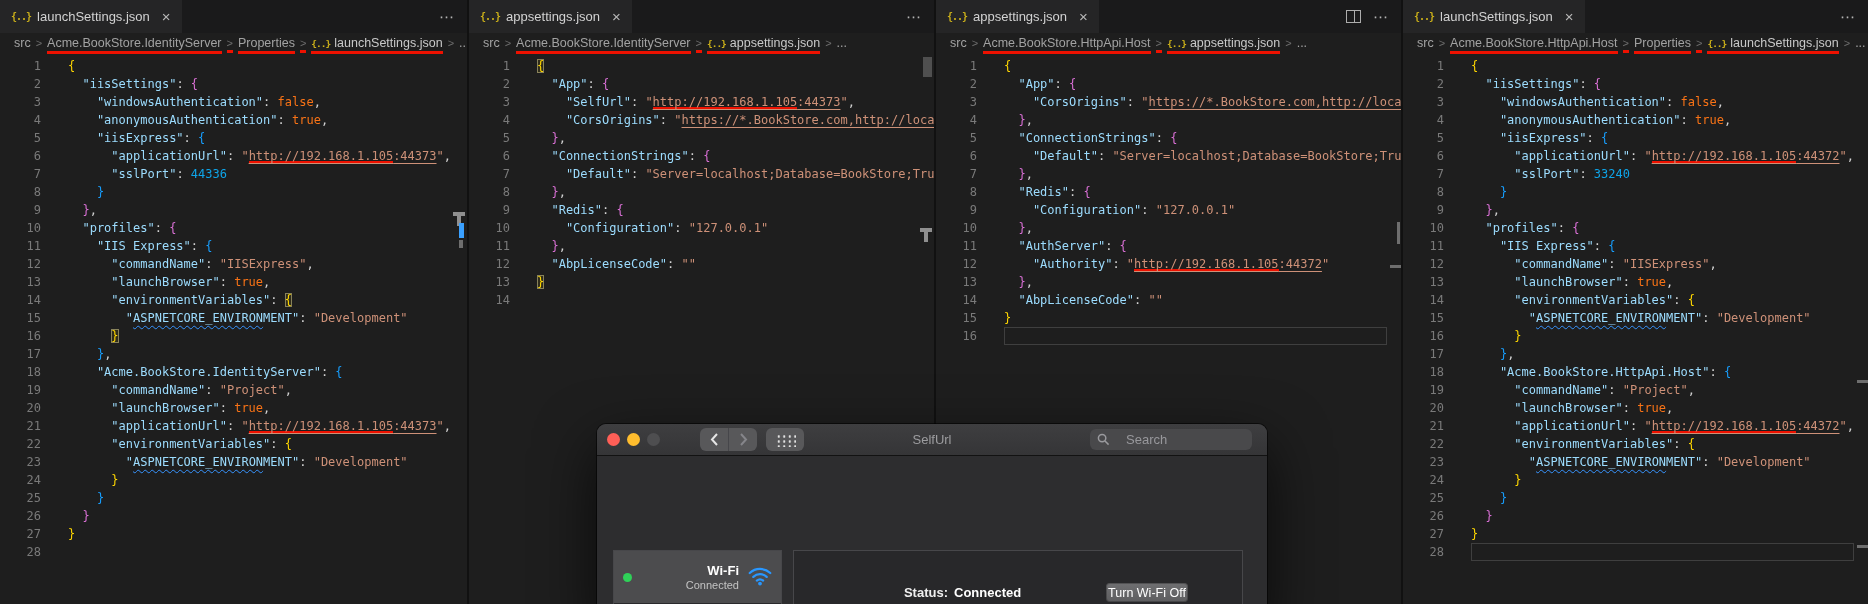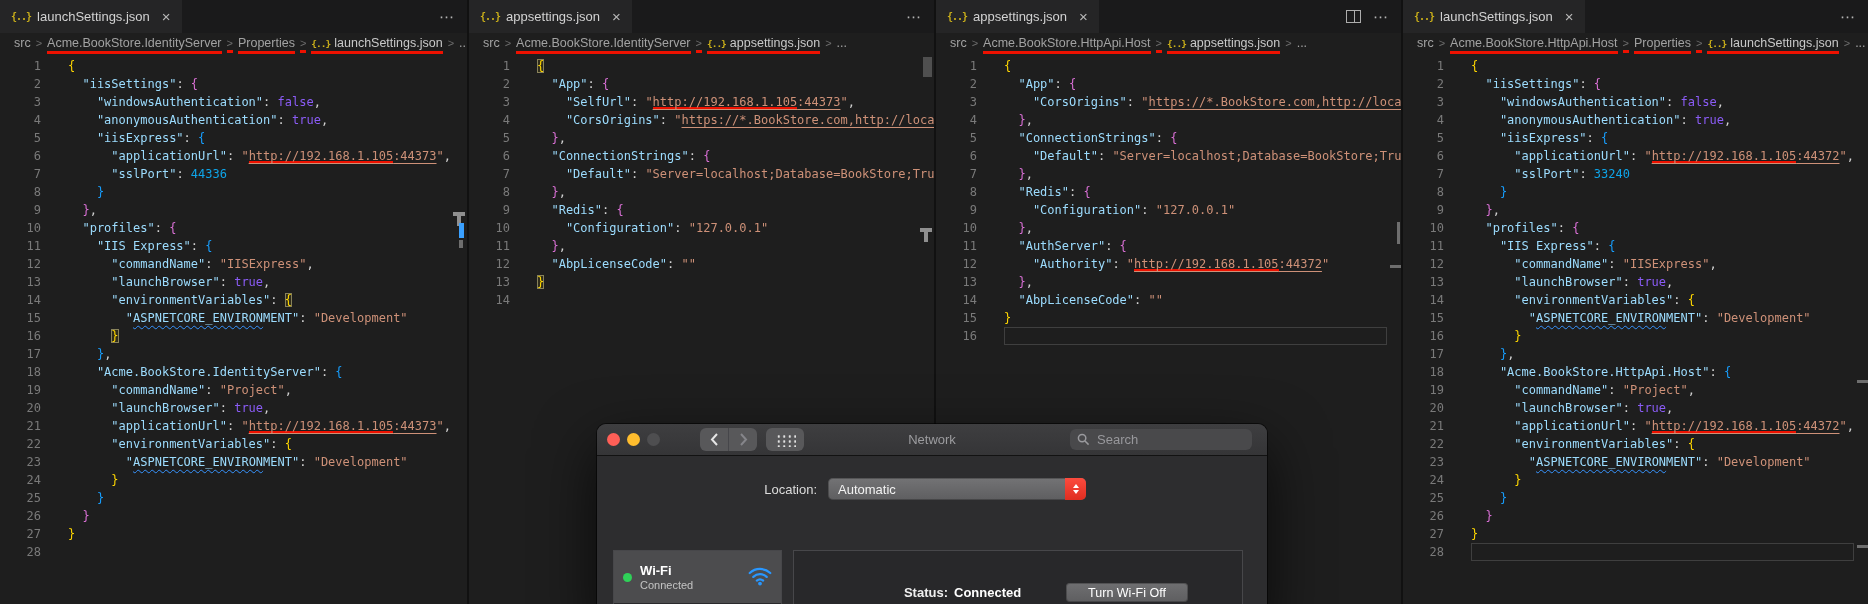--- a/index.html
+++ b/index.html
@@ -27,21 +27,21 @@
   .bc-file{color:#c9c9c9;}
   .bc-ico{color:#cbb01a;font-family:"DejaVu Sans Mono",monospace;font-size:9.5px;font-weight:bold;letter-spacing:-1px;margin-right:4px;}
   .bc-u{background-image:linear-gradient(#ee1100,#ee1100);background-size:100% 3px;background-position:0 100%;background-repeat:no-repeat;}
 
   .codearea{position:absolute;top:57px;left:0;right:0;bottom:0;font-family:"DejaVu Sans Mono",monospace;font-size:12px;line-height:18px;}
   .line{display:flex;height:18px;}
   .ln{width:41px;text-align:right;color:#7a7a7a;flex:0 0 41px;user-select:none;}
   .lc{white-space:pre;margin-left:27px;}
   .line.cursor .lc{border:1px solid #3f3f3f;box-sizing:border-box;width:calc(100% - 82px);height:18px;}
 
-  .t-k{color:#9cdcfe;} .t-s{color:#ce9178;} .t-n{color:#0ea5e9;} .t-b{color:#8b5cf6;}
+  .t-k{color:#9cdcfe;} .t-s{color:#ce9178;} .t-n{color:#0ea5e9;} .t-b{color:#f97316;}
   .t-p{color:#d4d4d4;} .t-g1{color:#ffd700;} .t-g2{color:#da70d6;} .t-g3{color:#179fff;}
   .d-l{text-decoration:underline;text-decoration-thickness:1px;text-underline-offset:3px;}
   .d-r{background:linear-gradient(transparent calc(100% - 3px),#ee1100 0);padding-bottom:1px;}
   .d-q{text-decoration:underline wavy #3794ff;text-decoration-thickness:1px;text-underline-offset:2.5px;}
   .d-x{outline:1px solid #88825a;outline-offset:-1px;background:rgba(255,215,0,.08);}
 
   .mark{position:absolute;}
   .mT{right:2px;width:12px;height:3.5px;background:#8f8f8f;}
   .mT:after{content:"";position:absolute;left:4px;top:3px;width:3.5px;height:11px;background:#8f8f8f;}
   .mBlue{right:3px;width:5px;height:15px;background:#3aa0ff;}
@@ -57,46 +57,46 @@
             border-radius:9px 9px 0 0;display:flex;align-items:center;position:relative;}
   .lights{display:flex;gap:7px;padding-left:10px;}
   .light{width:13px;height:13px;border-radius:50%;}
   .navseg{display:flex;margin-left:40px;height:23px;}
   .navbtn{width:28px;height:23px;background:#58585a;display:flex;align-items:center;justify-content:center;}
   .navbtn.back{border-radius:6px 0 0 6px;border-right:1px solid #46464a;}
   .navbtn.fwd{border-radius:0 6px 6px 0;}
   .gridbtn{margin-left:9px;width:38px;height:23px;background:#58585a;border-radius:6px;display:flex;align-items:center;justify-content:center;}
   .gridglyph{width:21px;height:14px;background-image:radial-gradient(#e3e3e3 1.1px,transparent 1.4px);background-size:5.5px 5px;background-position:1px 1px;}
   .wtitle{position:absolute;left:0;right:0;text-align:center;color:#9c9c9f;font-size:13px;pointer-events:none;}
-  .searchbox{position:absolute;right:15px;top:5px;width:182px;height:21px;background:#49494b;border-radius:6px;display:flex;align-items:center;padding:0 7px;box-sizing:border-box;gap:5px;}
+  .searchbox{position:absolute;right:15px;top:5px;width:162px;height:21px;background:#49494b;border-radius:6px;display:flex;align-items:center;padding:0 7px;box-sizing:border-box;gap:14px;}
   .searchbox input{background:transparent;border:none;outline:none;color:#cfcfcf;font-size:13px;width:110px;font-family:"Liberation Sans",sans-serif;}
   .searchbox input::placeholder{color:#98989c;}
 
   .dlgbody{position:relative;height:169px;}
   .locrow{display:flex;align-items:center;padding-top:22px;}
   .loclabel{width:220px;text-align:right;color:#dcdcdc;font-size:13px;}
   .dropdown{margin-left:11px;width:258px;height:22px;background:linear-gradient(#737375,#5e5e60);border-radius:5px;display:flex;align-items:center;justify-content:space-between;box-shadow:inset 0 0 0 1px rgba(0,0,0,.25);}
   .ddtext{color:#f2f2f2;font-size:13px;padding-left:10px;}
   .ddcap{width:21px;height:22px;background:linear-gradient(#fb4b3e,#e02d20);border-radius:0 5px 5px 0;display:flex;flex-direction:column;align-items:center;justify-content:center;gap:2px;}
   .tri-up{width:0;height:0;border-left:3.5px solid transparent;border-right:3.5px solid transparent;border-bottom:4.5px solid #fff;}
   .tri-dn{width:0;height:0;border-left:3.5px solid transparent;border-right:3.5px solid transparent;border-top:4.5px solid #fff;}
 
   .sidebar{position:absolute;left:16px;top:94px;width:169px;height:120px;background:#29292b;border:1px solid #47474a;box-sizing:border-box;}
   .svc{height:52px;display:flex;align-items:center;padding:0 8px 0 9px;gap:8px;box-sizing:border-box;}
   .svc.sel{background:#4c4c4e;}
   .svcdot{width:9px;height:9px;border-radius:50%;flex:0 0 9px;}
-  .svctxt{flex:1;min-width:0;}
+  .svctxt{flex:1;min-width:0;text-align:right;}
   .svcname{color:#fff;font-size:13px;font-weight:bold;line-height:16px;white-space:nowrap;}
   .svcstat{color:#c3c3c3;font-size:11px;line-height:13px;white-space:nowrap;}
 
   .detail{position:absolute;left:196px;top:94px;width:450px;height:120px;background:#28282a;border:1px solid #47474a;box-sizing:border-box;}
   .statusrow{display:flex;align-items:center;margin-top:32px;}
   .stlabel{width:154px;text-align:right;color:#efefef;font-size:13px;font-weight:bold;}
   .stvalue{margin-left:6px;color:#fff;font-size:13px;font-weight:bold;flex:1;}
-  .offbtn{margin-right:54px;width:122px;height:19px;background:linear-gradient(#6f6f71,#5e5e60);border-radius:4px;color:#fff;font-size:12.5px;display:flex;align-items:center;justify-content:center;box-shadow:inset 0 0 0 1px rgba(0,0,0,.25);}
+  .offbtn{margin-right:54px;width:82px;height:19px;background:linear-gradient(#6f6f71,#5e5e60);border-radius:4px;color:#fff;font-size:12.5px;display:flex;align-items:center;justify-content:center;box-shadow:inset 0 0 0 1px rgba(0,0,0,.25);}
   .desc{margin:6px 0 0 159px;width:278px;color:#d4d4d4;font-size:11.5px;line-height:15px;}
 </style>
 </head>
 <body>
 
 <div id="editors">
     <div class="pane">
       <div class="tabbar">
         <div class="tab">
           <span class="ficon">{..}</span>
@@ -563,40 +563,30 @@
       </div>
       <div class="navbtn fwd">
         <svg width="11" height="15" viewBox="0 0 11 15">
             <polyline points="3,2 8,7.5 3,13" fill="none" stroke="#85858a" stroke-width="2"></polyline>
           </svg>
       </div>
     </div>
     <div class="gridbtn">
       <div class="gridglyph"></div>
     </div>
-    <div class="wtitle">Network</div>
+    <div class="wtitle">SelfUrl</div>
     <div class="searchbox">
       <svg width="13" height="13" viewBox="0 0 14 14">
           <circle cx="5.5" cy="5.5" r="4" fill="none" stroke="#9a9a9e" stroke-width="1.6"></circle>
           <line x1="8.6" y1="8.6" x2="12.5" y2="12.5" stroke="#9a9a9e" stroke-width="1.6"></line>
         </svg>
       <input placeholder="Search" style="">
     </div>
   </div>
   <div class="dlgbody">
-    <div class="locrow">
-      <div class="loclabel">Location:</div>
-      <div class="dropdown">
-        <span class="ddtext">Automatic</span>
-        <span class="ddcap">
-            <span class="tri-up"></span>
-            <span class="tri-dn"></span>
-          </span>
-      </div>
-    </div>
     <div class="sidebar" id="svclist">
         <div class="svc sel">
           <span class="svcdot" style="background: rgb(47, 209, 88);"></span>
           <div class="svctxt">
             <div class="svcname">Wi-Fi</div>
             <div class="svcstat">Connected</div>
           </div>
           <span><svg width="26" height="22" viewBox="0 0 24 21">
               <g fill="none" stroke="#2997ff" stroke-width="2.1" stroke-linecap="round">
                 <path d="M2.2 8.6a14.2 14.2 0 0 1 19.6 0"></path>

